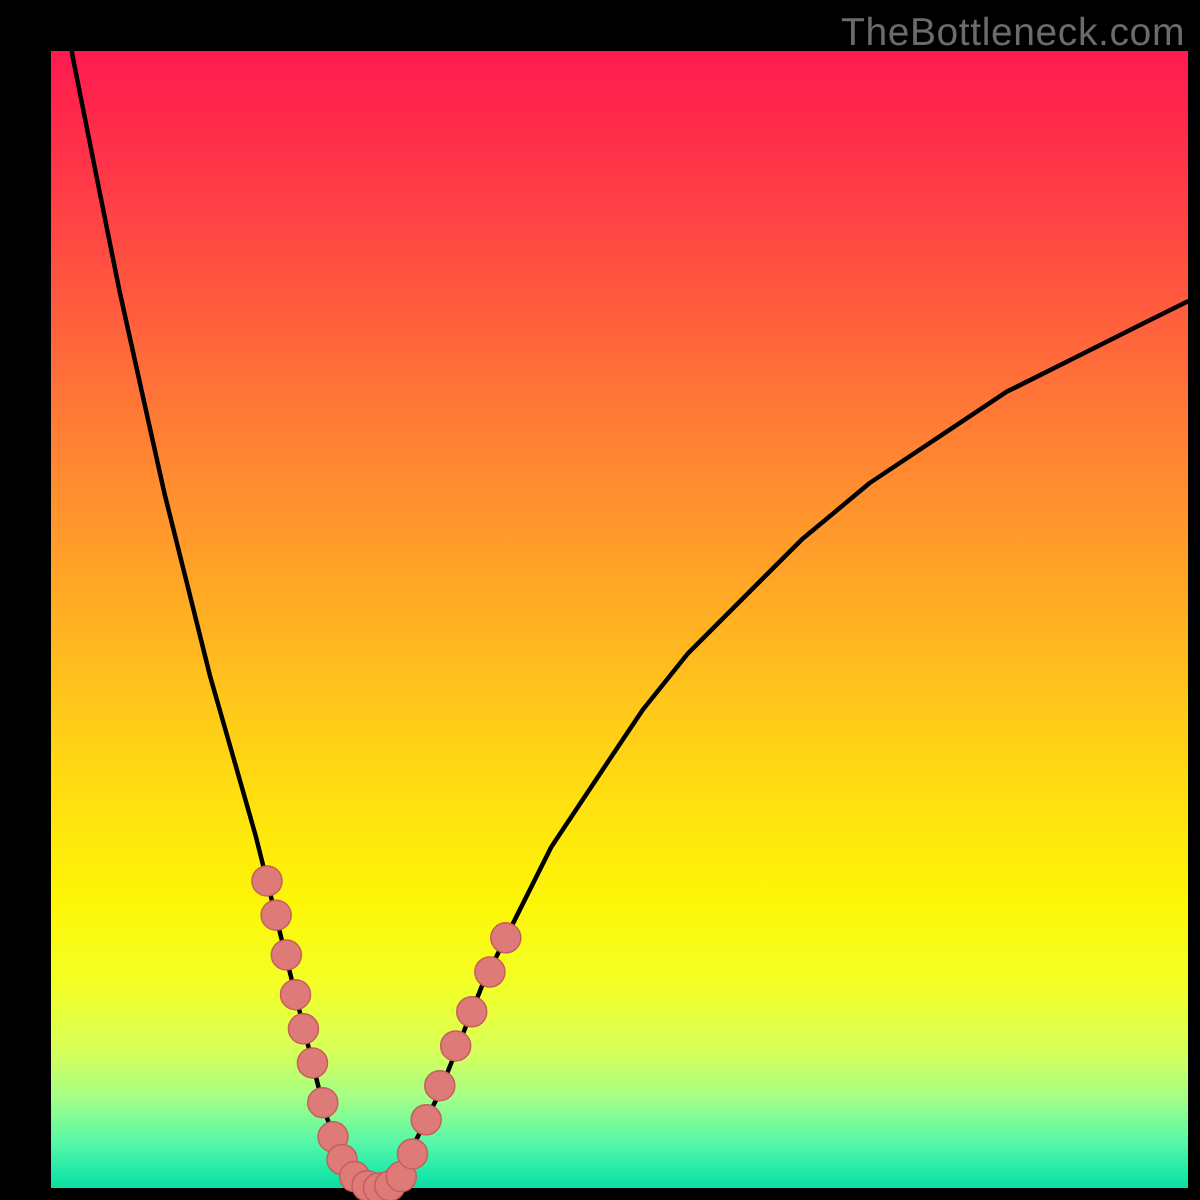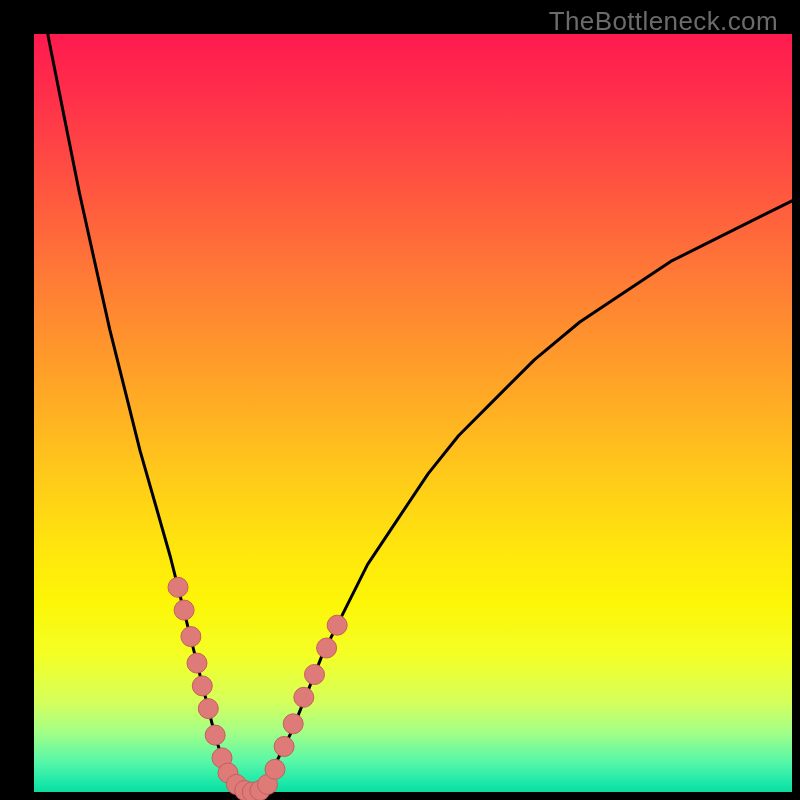--- a/index.html
+++ b/index.html
@@ -38,21 +38,21 @@
       #d6ff5a 88%,
       #a5ff86 92%,
       #57f7a8 96%,
       #17e7a8 99%,
       #0edc9f 100%
     );
   }
   .watermark {
     position: absolute;
     top: 6px;
-    right: 22px;
+    right: 10px;
     color: #6b6b6b;
     font-size: 26px;
     letter-spacing: 0.4px;
     font-weight: 500;
   }
   svg.overlay {
     position: absolute;
     left: 0;
     top: 0;
   }

